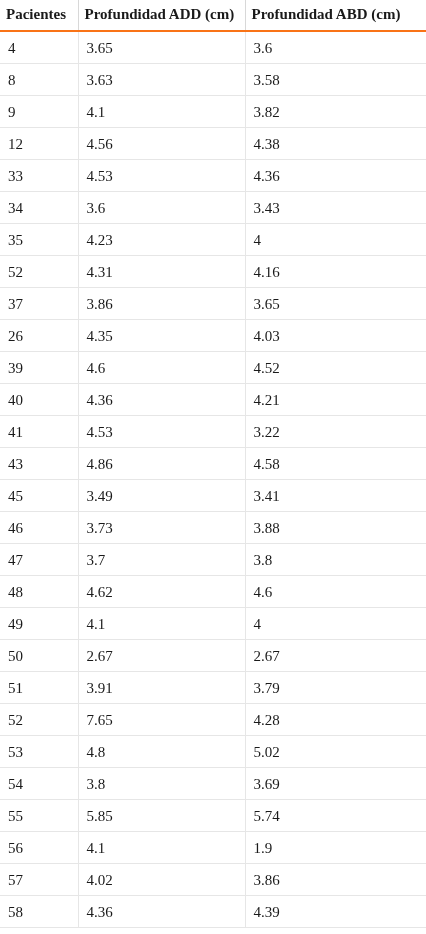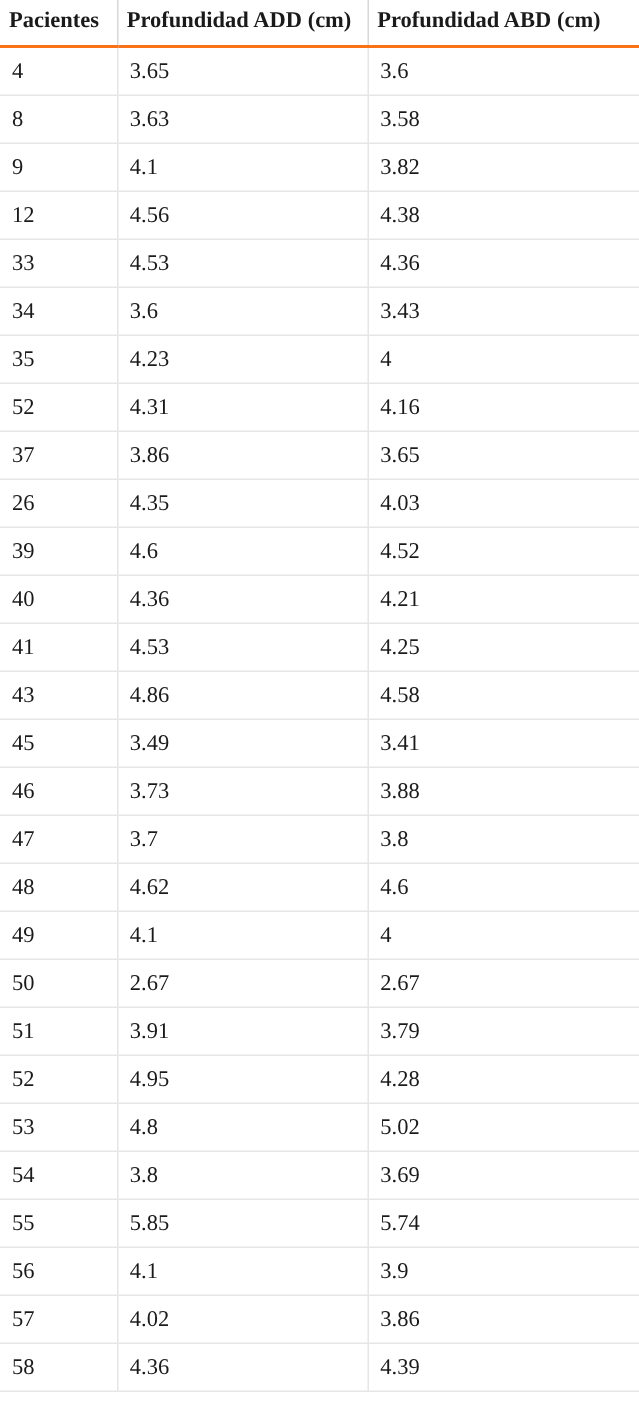--- a/index.html
+++ b/index.html
@@ -144,21 +144,21 @@
           <td>4.52</td>
         </tr>
         <tr>
           <td>40</td>
           <td>4.36</td>
           <td>4.21</td>
         </tr>
         <tr>
           <td>41</td>
           <td>4.53</td>
-          <td>4.25</td>
+          <td>3.22</td>
         </tr>
         <tr>
           <td>43</td>
           <td>4.86</td>
           <td>4.58</td>
         </tr>
         <tr>
           <td>45</td>
           <td>3.49</td>
           <td>3.41</td>
@@ -188,42 +188,42 @@
           <td>2.67</td>
           <td>2.67</td>
         </tr>
         <tr>
           <td>51</td>
           <td>3.91</td>
           <td>3.79</td>
         </tr>
         <tr>
           <td>52</td>
-          <td>4.95</td>
+          <td>7.65</td>
           <td>4.28</td>
         </tr>
         <tr>
           <td>53</td>
           <td>4.8</td>
           <td>5.02</td>
         </tr>
         <tr>
           <td>54</td>
           <td>3.8</td>
           <td>3.69</td>
         </tr>
         <tr>
           <td>55</td>
           <td>5.85</td>
           <td>5.74</td>
         </tr>
         <tr>
           <td>56</td>
           <td>4.1</td>
-          <td>3.9</td>
+          <td>1.9</td>
         </tr>
         <tr>
           <td>57</td>
           <td>4.02</td>
           <td>3.86</td>
         </tr>
         <tr>
           <td>58</td>
           <td>4.36</td>
           <td>4.39</td>

